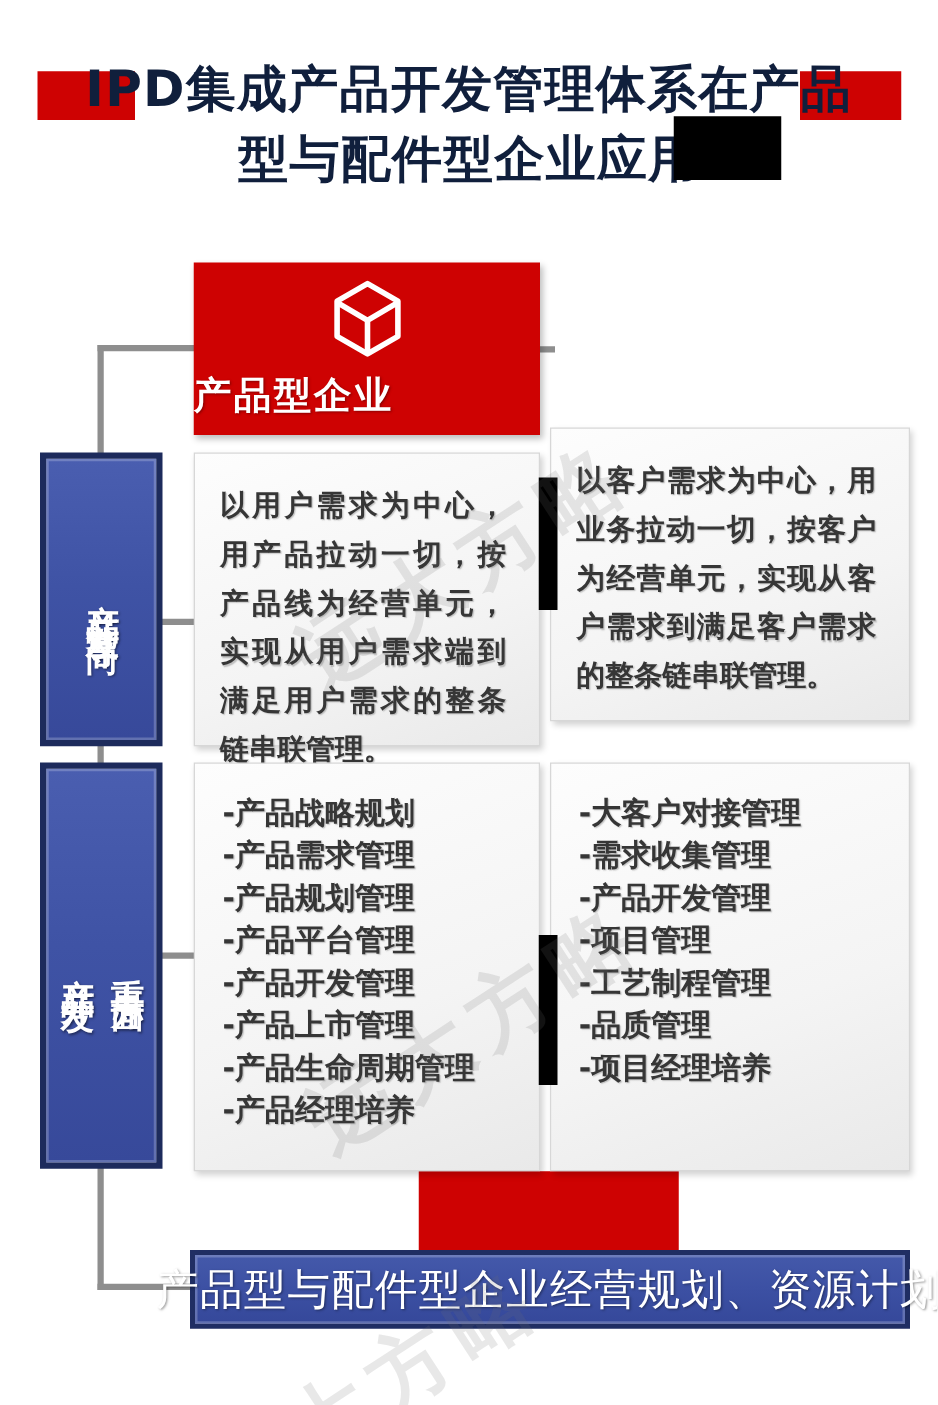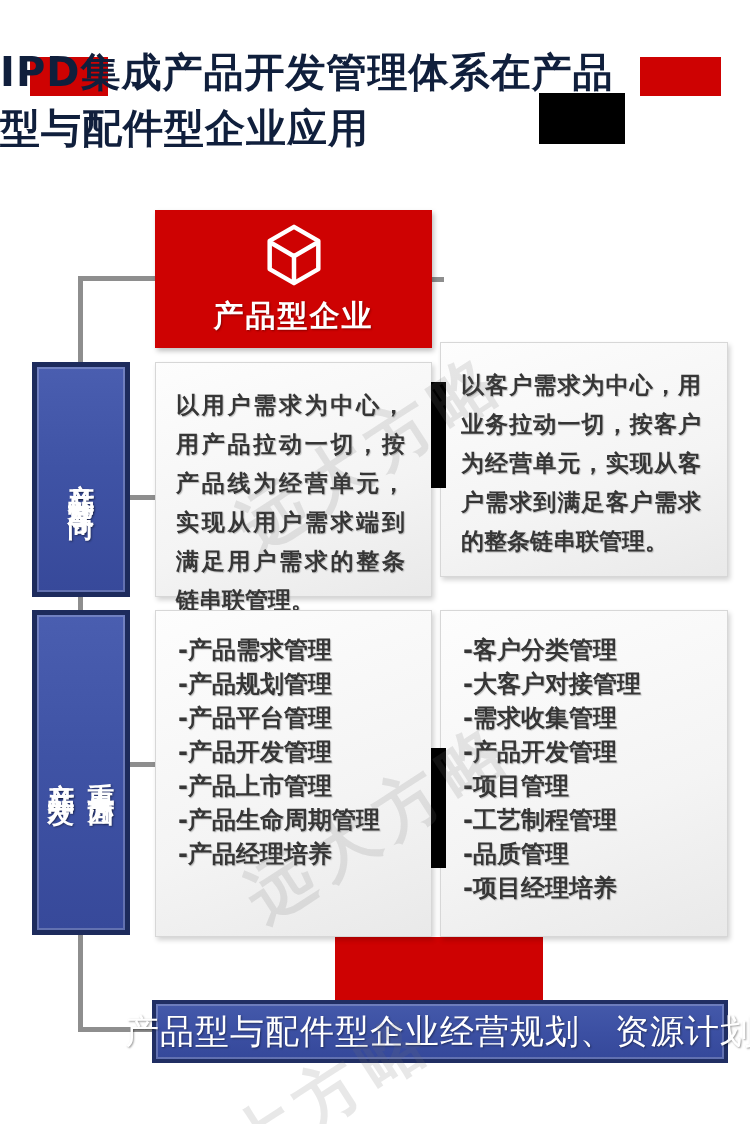--- a/index.html
+++ b/index.html
@@ -4,33 +4,33 @@
 <style>
   * { margin:0; padding:0; box-sizing:border-box; }
   html,body { background:#fff; }
   body { font-family:"DejaVu Sans","Liberation Sans",sans-serif; }
   .canvas {
     position:relative; width:750px; height:1124px; background:#ffffff;
     overflow:hidden; margin:0 auto;
   }
   
   .title {
-    position:absolute; left:0; top:44px; width:750px; text-align:left;
+    position:absolute; left:0; top:44px; width:750px; text-align:center;
     color:#101f3c; font-weight:800; font-size:40px; line-height:56px;
     letter-spacing:1px;
   }
   .accent-bar { position:absolute; background:#ce0202; }
   .accent-left  { left:30px;  top:57px; width:78px; height:39px; }
   .accent-right { left:640px; top:57px; width:81px; height:39px; }
   .black-block  { position:absolute; left:539px; top:93px; width:86px; height:51px; background:#000; }
 
   
   .hdr {
     position:absolute; top:210px; height:138px; background:#ce0202;
-    display:flex; flex-direction:column; align-items:center; justify-content:center;
+    display:flex; flex-direction:column; justify-content:center;
     gap:8px; box-shadow:2px 3px 5px rgba(0,0,0,0.25); z-index:3;
   }
   .hdr-left  { left:155px; width:277px; }
   .hdr-right { left:440px; width:288px; }
   .hdr-label {
     color:#fff; font-weight:800; font-size:30px; letter-spacing:2px;
     text-shadow:1px 1px 2px rgba(0,0,0,0.35);
   }
 
   
@@ -143,32 +143,32 @@
 
   <div class="cbox cbox-r1l">
     <div class="para">以用户需求为中心，用产品拉动一切，按产品线为经营单元，实现从用户需求端到满足用户需求的整条链串联管理。</div>
   </div>
   <div class="cbox cbox-r1r">
     <div class="para">以客户需求为中心，用业务拉动一切，按客户为经营单元，实现从客户需求到满足客户需求的整条链串联管理。</div>
   </div>
 
   <div class="cbox cbox-r2l">
     <div class="list">
+      <div>-产品战略规划</div>
       <div>-产品需求管理</div>
       <div>-产品规划管理</div>
       <div>-产品平台管理</div>
       <div>-产品开发管理</div>
       <div>-产品上市管理</div>
       <div>-产品生命周期管理</div>
       <div>-产品经理培养</div>
     </div>
   </div>
   <div class="cbox cbox-r2r">
     <div class="list">
-      <div>-客户分类管理</div>
       <div>-大客户对接管理</div>
       <div>-需求收集管理</div>
       <div>-产品开发管理</div>
       <div>-项目管理</div>
       <div>-工艺制程管理</div>
       <div>-品质管理</div>
       <div>-项目经理培养</div>
     </div>
   </div>
 

